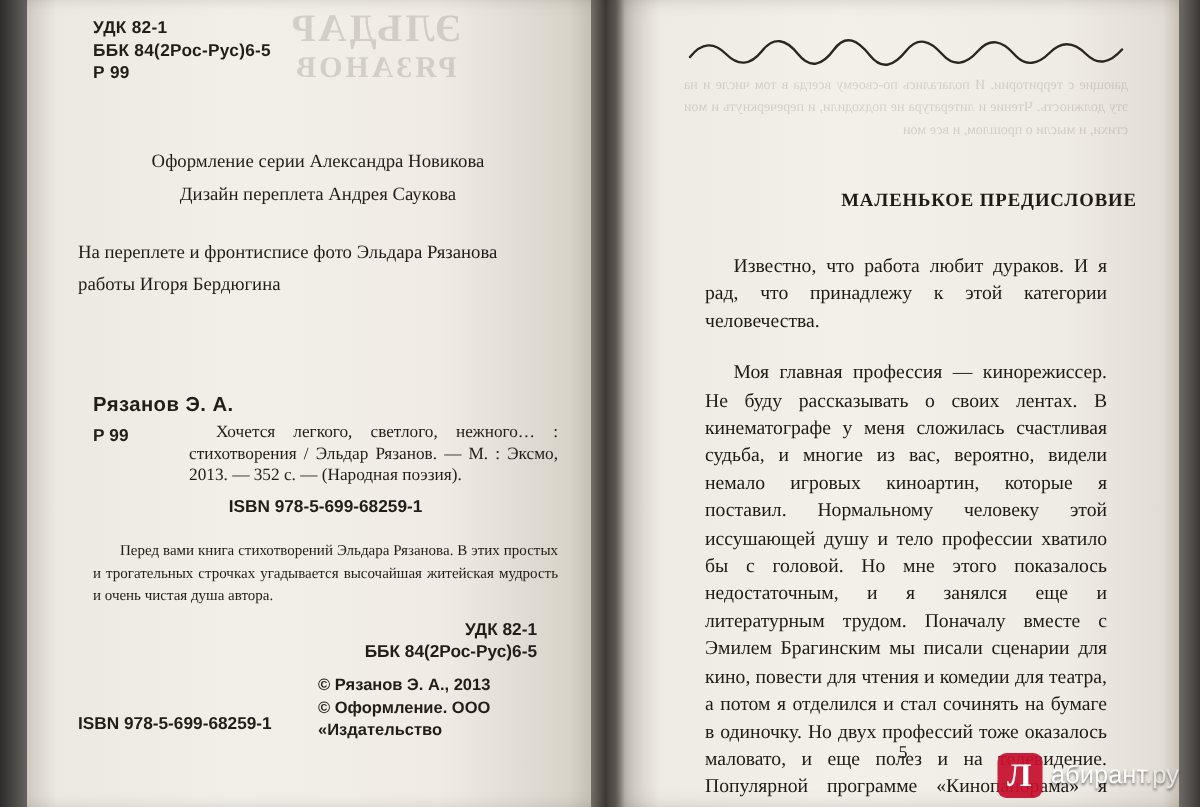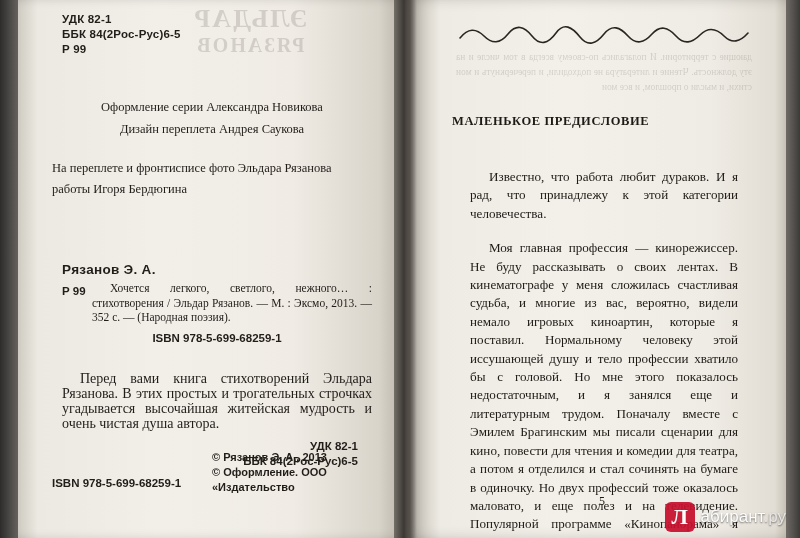--- a/index.html
+++ b/index.html
@@ -164,22 +164,22 @@
     font-weight: bold;
   }
   .isbn1 {
     margin-top: 7px;
     text-align: center;
     font-size: 11.5px;
     font-family: "Liberation Sans", sans-serif;
     font-weight: bold;
   }
   .annot {
-    margin-top: 27px;
-    font-size: 14px;
+    margin-top: 16px;
+    font-size: 10px;
     line-height: 15px;
     text-align: justify;
     text-indent: 18px;
   }
   .udk2 {
     margin-top: 8px;
     text-align: right;
     padding-right: 14px;
     font-size: 11.5px;
     line-height: 15px;
@@ -228,24 +228,24 @@
     opacity: .17;
     transform: scaleX(-1);
     font-size: 9.4px;
     line-height: 15.2px;
     color: #3a332c;
     overflow: hidden;
     text-align: justify;
   }
   .r-title {
     position: absolute;
-    top: 114px;
+    top: 126px;
     left: 0;
     width: 306px;
-    text-align: left;
+    text-align: right;
     font-size: 12.5px;
     font-weight: bold;
     letter-spacing: .6px;
     font-family: "Liberation Serif", serif;
   }
   .r-body {
     position: absolute;
     top: 152px;
     left: 2px;
     width: 300px;
@@ -320,21 +320,21 @@
 
     <div class="credits-2">
       <div>На переплете и фронтисписе фото Эльдара Рязанова</div>
       <div>работы Игоря Бердюгина</div>
     </div>
 
     <div class="author-block">
       <div class="author-name">Рязанов Э. А.</div>
       <div style="position:relative">
         <div class="cip-code" style="top:4px;left:0">Р 99</div>
-        <div class="cip" style="margin-left:30px">Хочется легкого, светлого, нежного… : стихотворения / Эльдар Рязанов. — М. : Эксмо, 2013. — 352 с. — (Народная поэзия).</div>
+        <div class="cip" style="margin-left:64px">Хочется легкого, светлого, нежного… : стихотворения / Эльдар Рязанов. — М. : Эксмо, 2013. — 352 с. — (Народная поэзия).</div>
       </div>
       <div class="isbn1">ISBN 978-5-699-68259-1</div>
       <div class="annot">Перед вами книга стихотворений Эльдара Рязанова. В этих простых и трогательных строчках угадывается высочайшая житейская мудрость и очень чистая душа автора.</div>
       <div class="udk2" style="white-space:pre-line">УДК 82-1
 ББК 84(2Рос-Рус)6-5</div>
     </div>
 
     <div class="copy">
       <div>© Рязанов Э. А., 2013</div>
       <div>© Оформление. ООО «Издательство</div>

